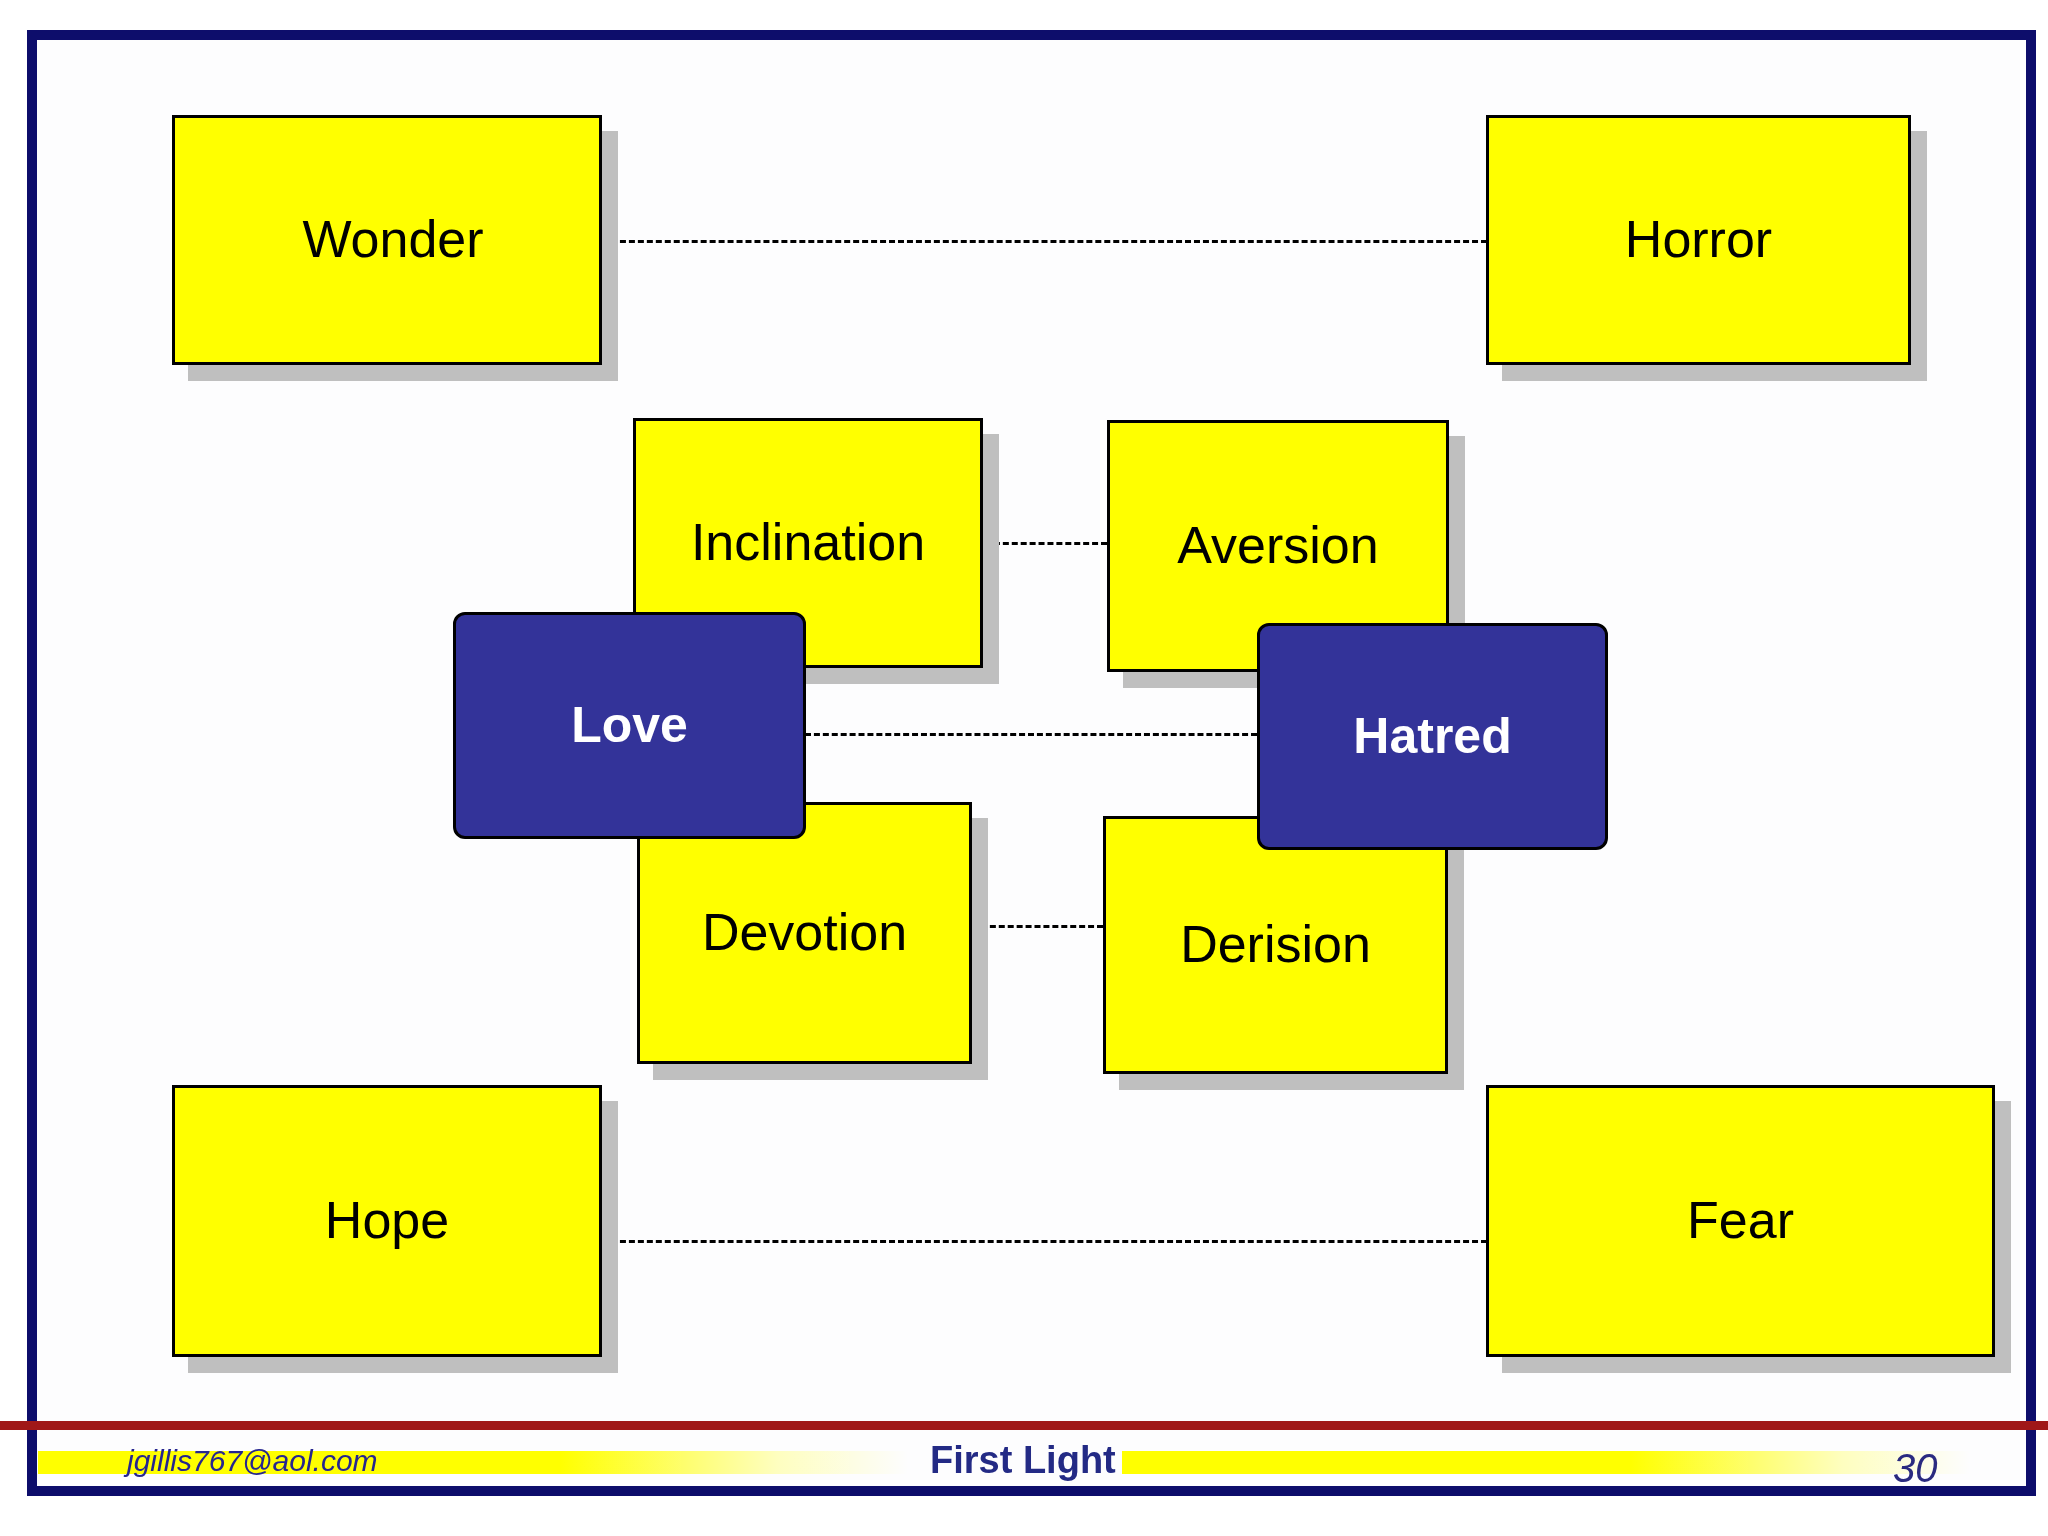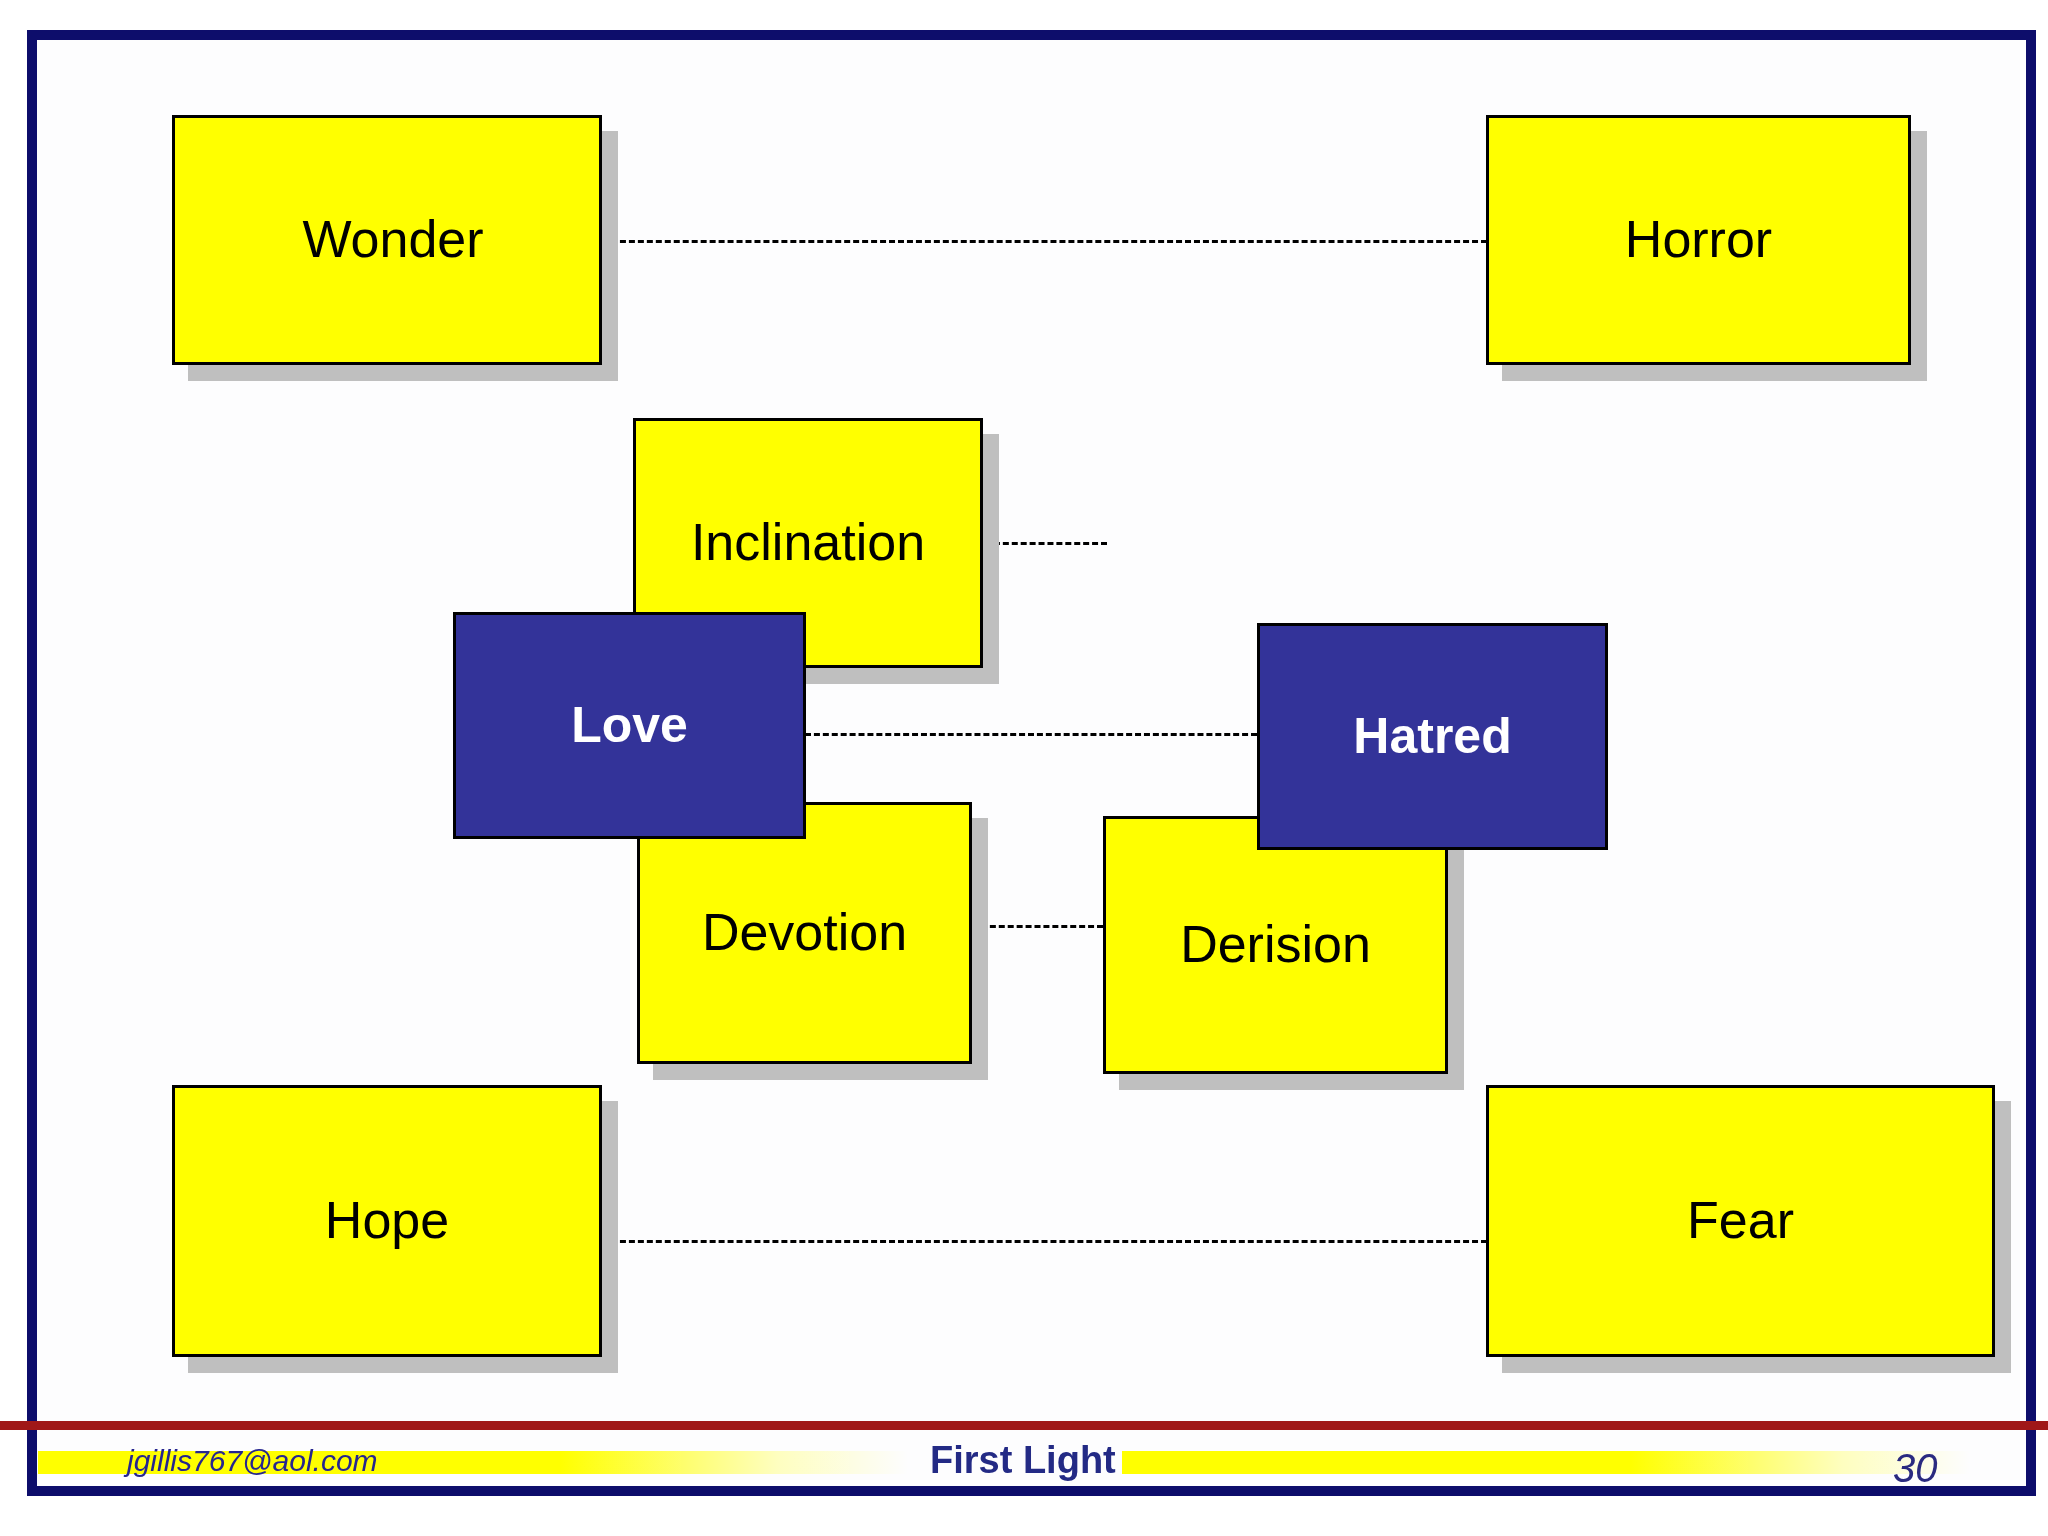--- a/index.html
+++ b/index.html
@@ -21,20 +21,21 @@
   }
   .node.yellow {
     background:var(--yellow, #FFFF00);
     box-shadow:16px 16px 0 0 var(--shadow, #BFBFBF);
     z-index:1;
   }
   .node.navy {
     background:var(--navy, #333399);
     color:#FFFFFF; font-weight:bold; font-size:50px;
     z-index:2;
+    border-radius:12px;
   }
   .connector {
     position:absolute; height:0; border-top:3px dashed #000; z-index:0;
   }
   .red-rule {
     position:absolute; left:0; top:1421px; width:2048px; height:9px;
     background:var(--red, #A01818); z-index:5;
   }
   .hl-bar {
     position:absolute; top:1451px; height:23px; z-index:4;
@@ -67,20 +68,21 @@
   <div class="connector" style="left:602px;  top:240px;  width:885px;"></div>
   <div class="connector" style="left:985px;  top:542px;  width:122px;"></div>
   <div class="connector" style="left:805px;  top:733px;  width:452px;"></div>
   <div class="connector" style="left:972px;  top:925px;  width:131px;"></div>
   <div class="connector" style="left:602px;  top:1240px; width:885px;"></div>
 
   <div class="node yellow" style="left:172px;  top:115px;  width:430px; height:250px;padding-left:12px;">Wonder</div>
   <div class="node yellow" style="left:1486px; top:115px;  width:425px; height:250px;">Horror</div>
 
   <div class="node yellow" style="left:633px;  top:418px;  width:350px; height:250px;">Inclination</div>
+  <div class="node yellow" style="left:1107px; top:420px;  width:342px; height:252px;">Aversion</div>
 
   <div class="node yellow" style="left:637px;  top:802px;  width:335px; height:262px;">Devotion</div>
   <div class="node yellow" style="left:1103px; top:816px;  width:345px; height:258px;">Derision</div>
 
   <div class="node navy" style="left:453px;  top:612px;  width:353px; height:227px;">Love</div>
   <div class="node navy" style="left:1257px; top:580px;  width:351px; height:227px;margin-top:43px;">Hatred</div>
 
   <div class="node yellow" style="left:172px;  top:1085px; width:430px; height:272px;">Hope</div>
   <div class="node yellow" style="left:1486px; top:1085px; width:509px; height:272px;">Fear</div>
 

